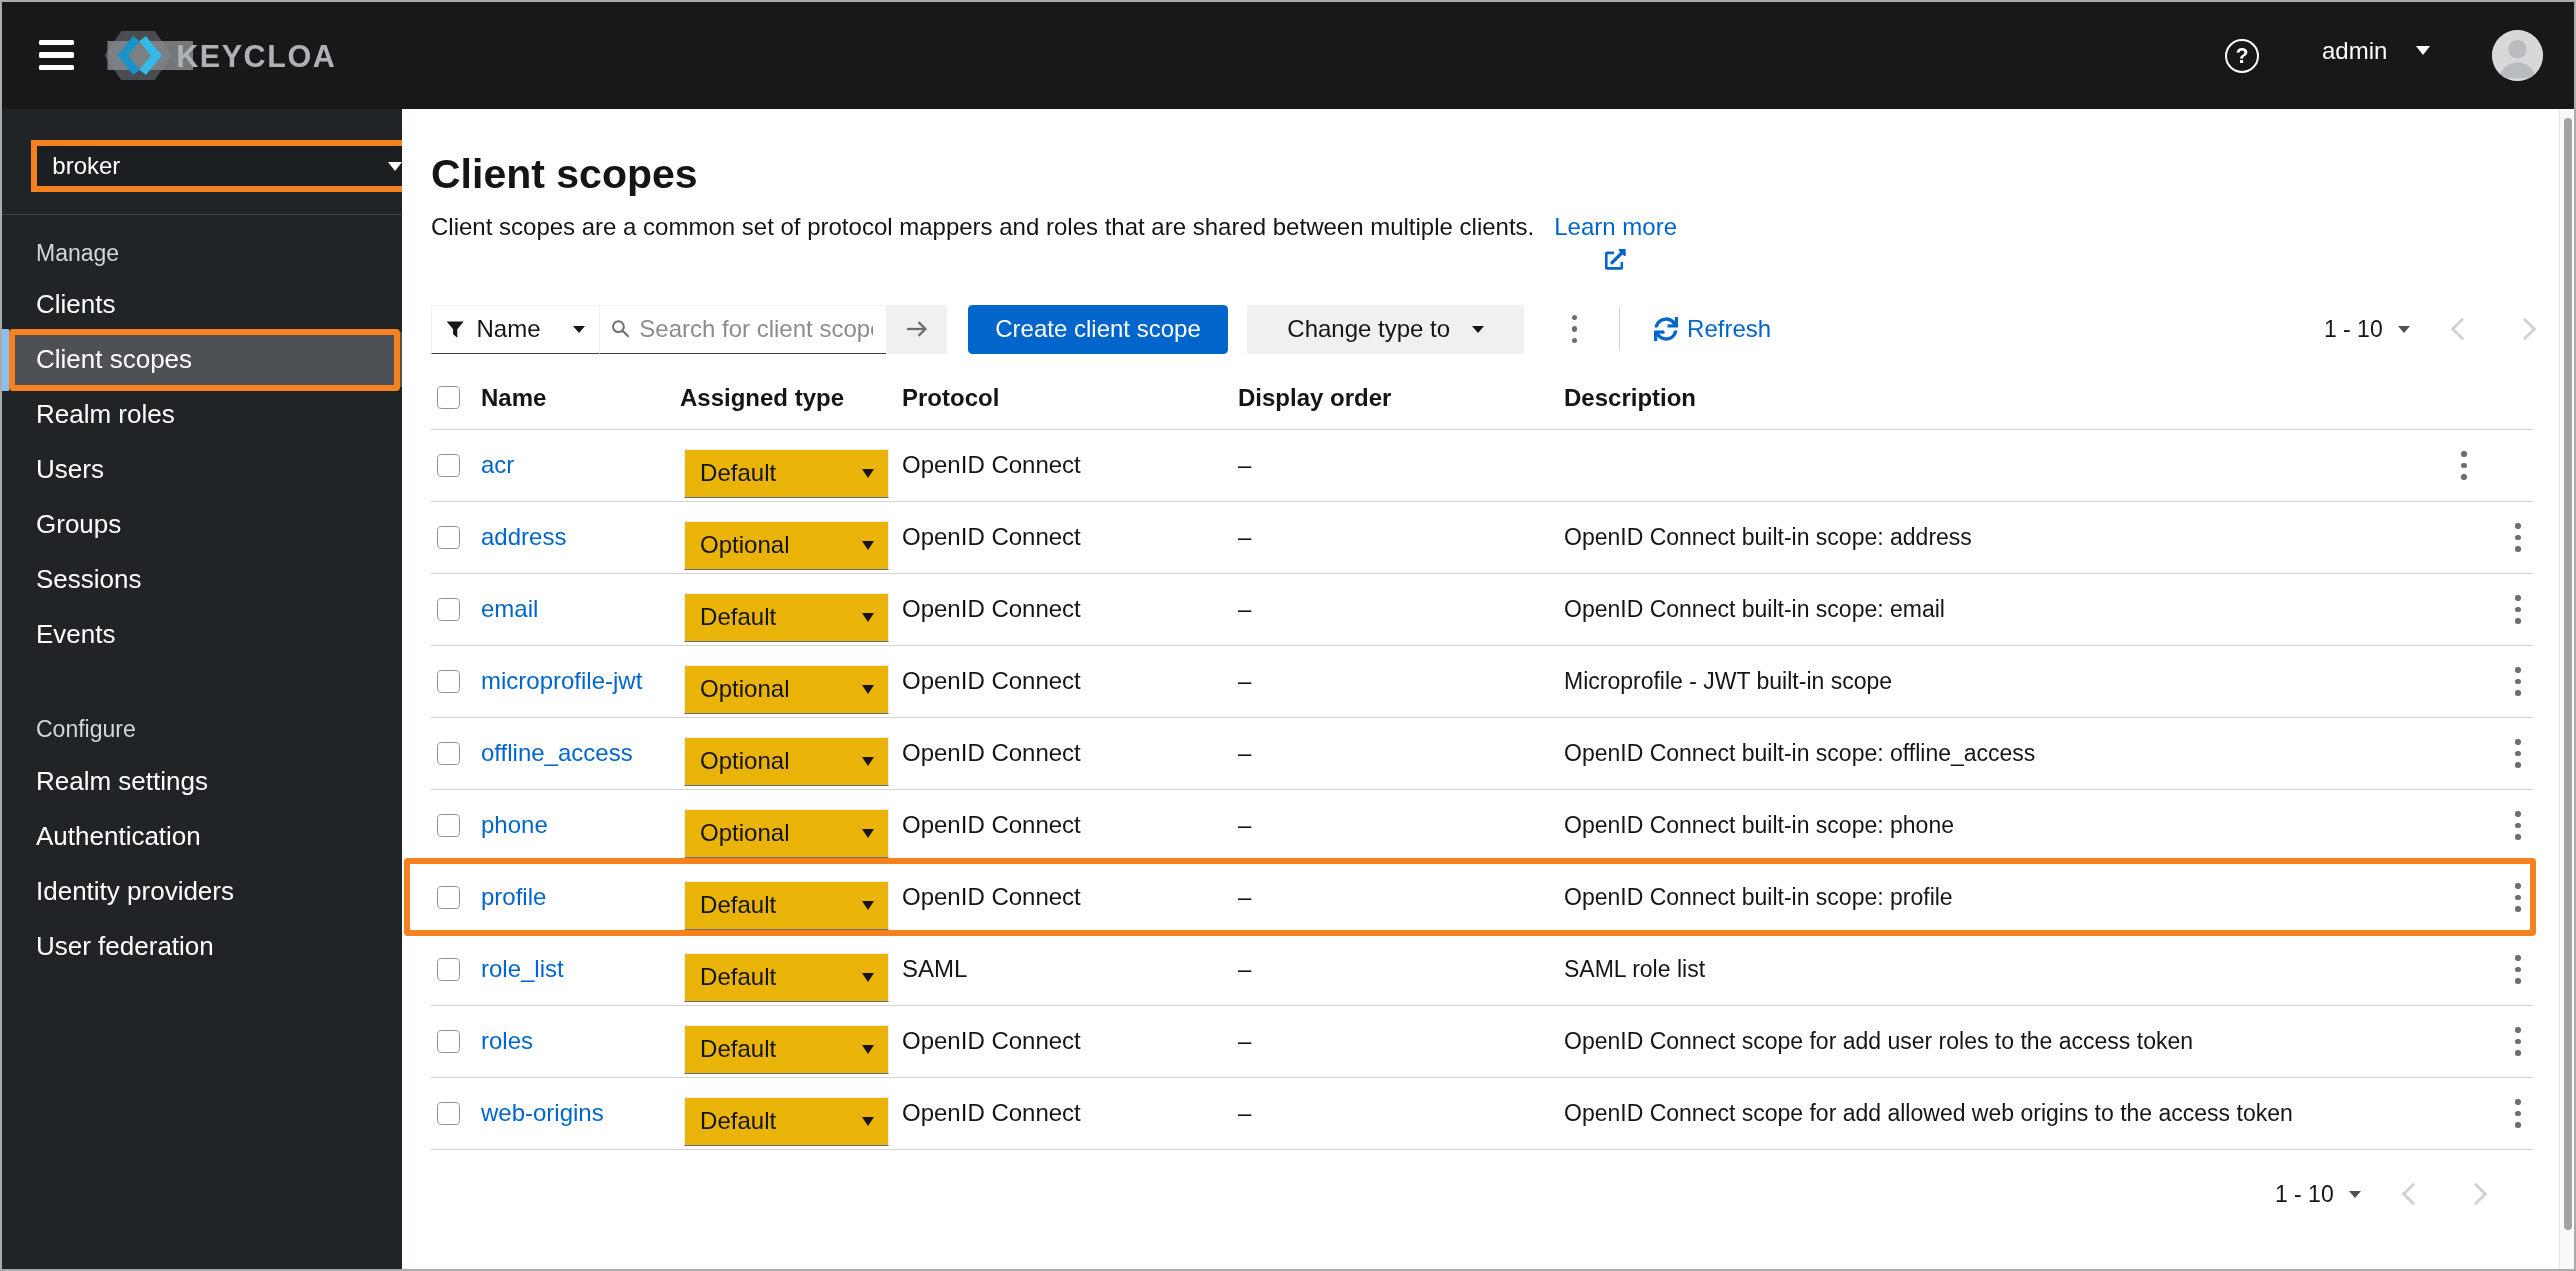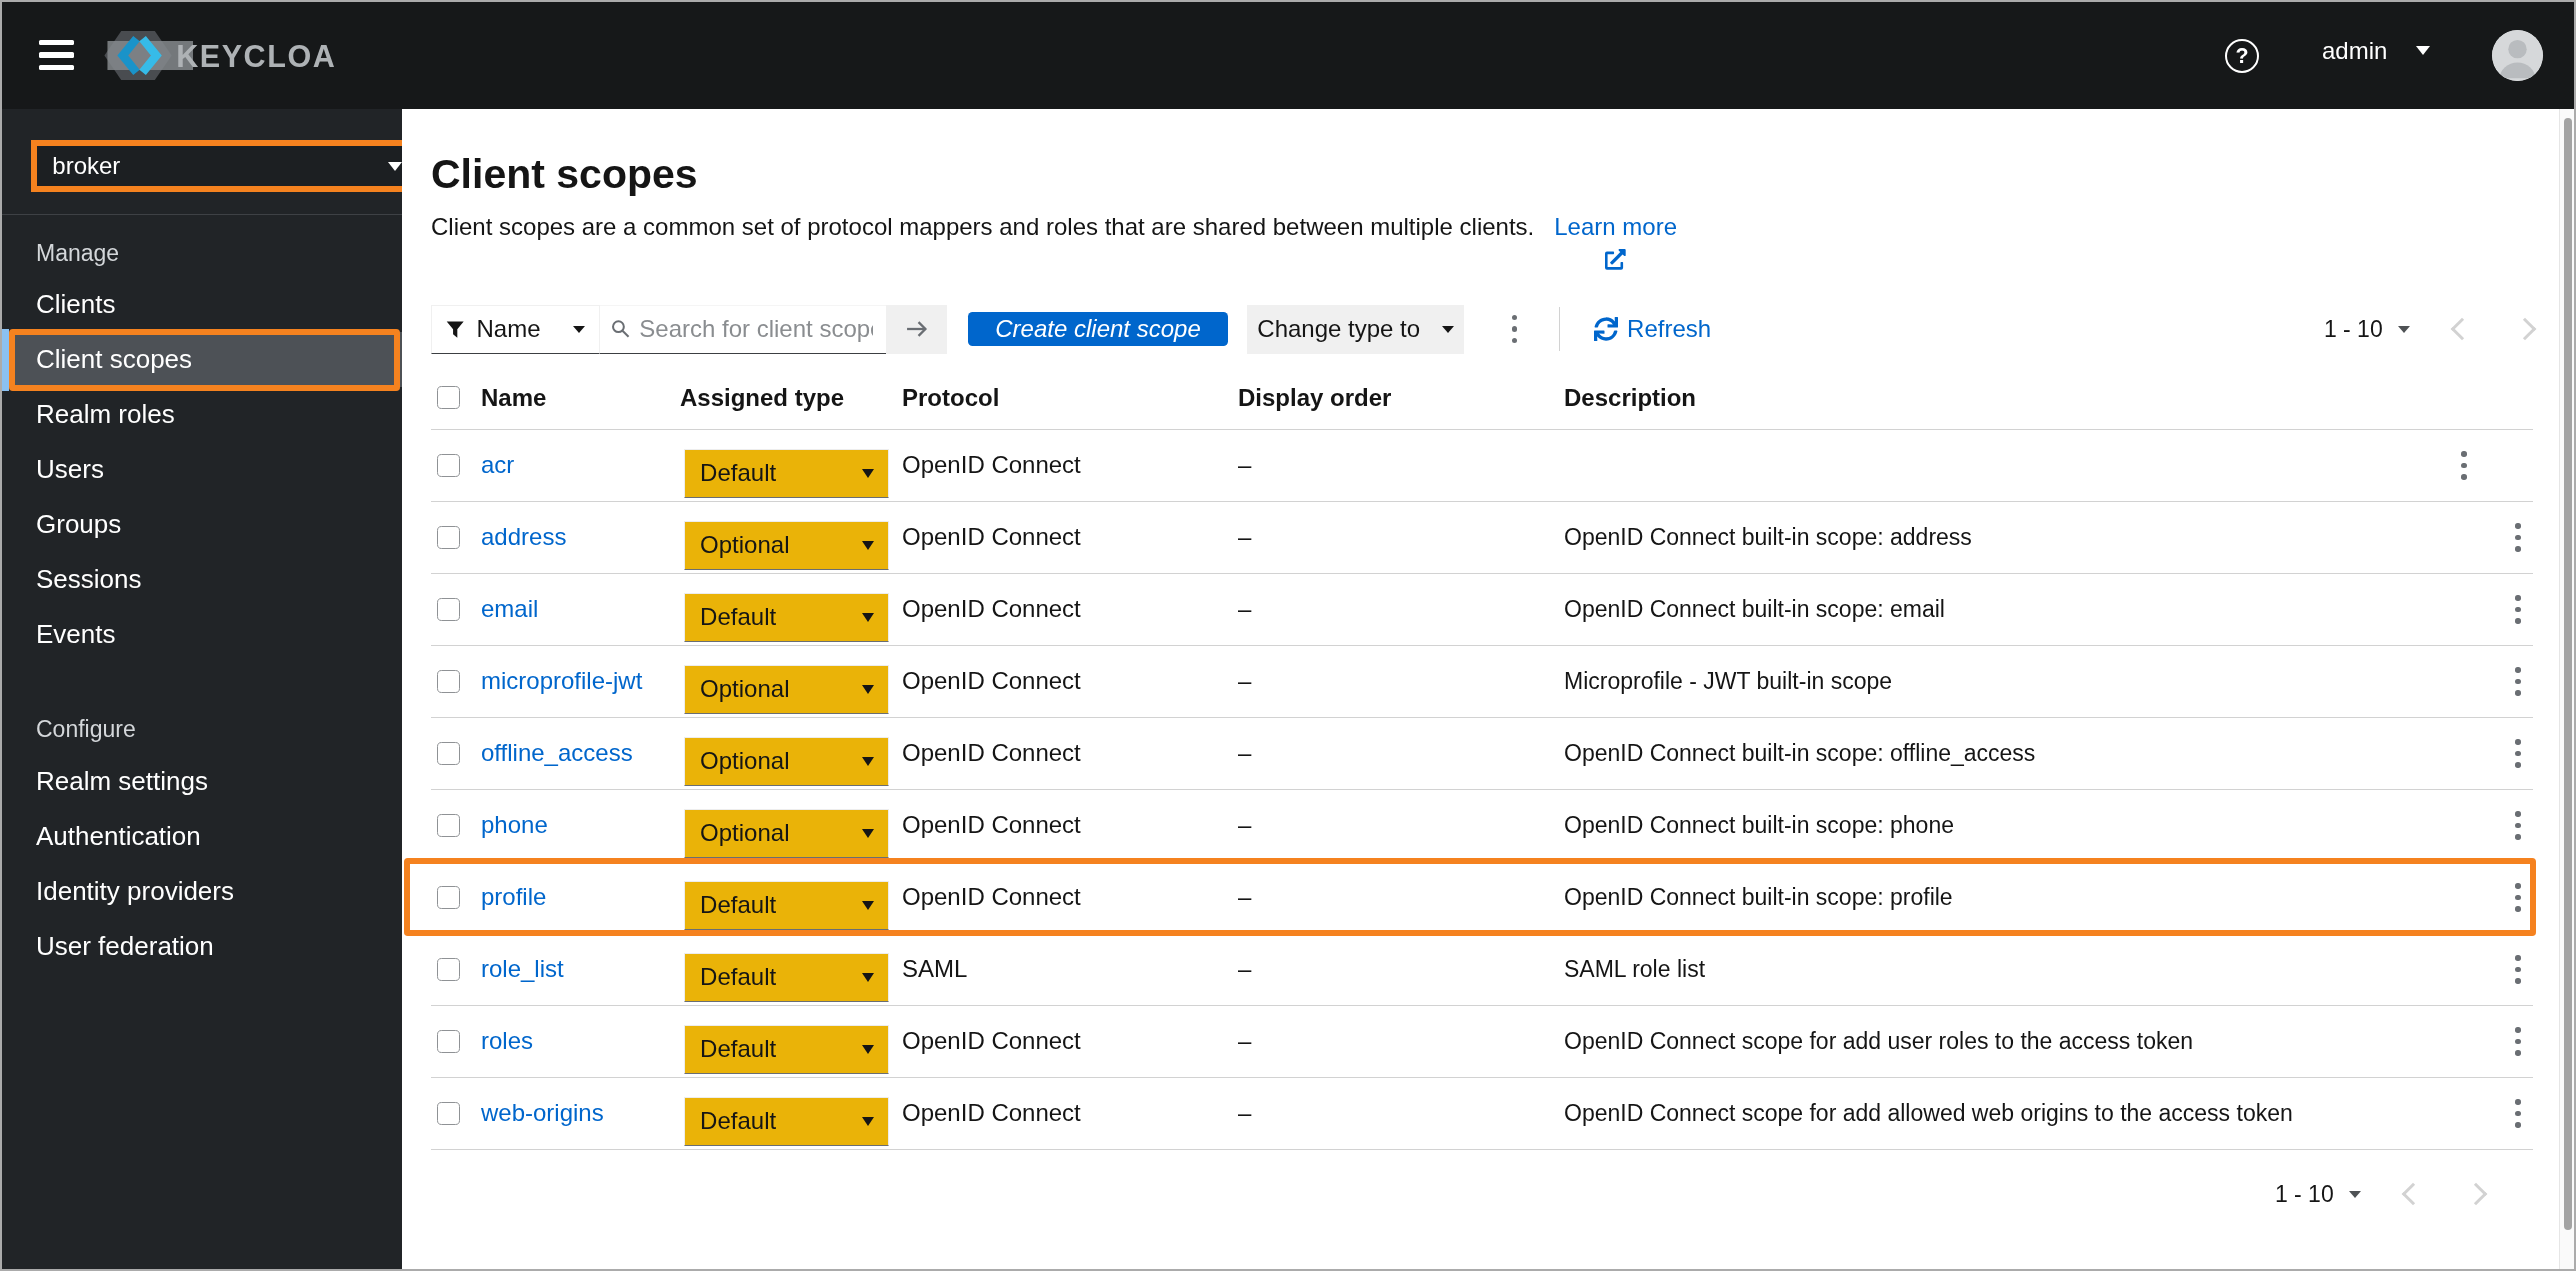--- a/index.html
+++ b/index.html
@@ -44,23 +44,23 @@
   .toolbar{margin-top:34px;display:flex;align-items:center;height:51px;}
   .filter-toggle{width:169px;height:49px;box-sizing:border-box;background:#fff;display:flex;align-items:center;gap:12.3px;
     padding:0 13.8px;border:0.8px solid #f0f0f0;border-bottom:1.5px solid #3c3f42;cursor:pointer;}
   .filter-toggle .label{font-size:24px;color:#151515;}
   .filter-toggle .caret{border-top-color:#151515;border-left-width:6.1px;border-right-width:6.1px;border-top-width:7.7px;margin-left:auto;}
   .search-box{width:286px;height:49px;box-sizing:border-box;background:#fff;display:flex;align-items:center;gap:7.7px;
     padding:0 10.7px;border-top:0.8px solid #f5f5f5;border-bottom:1.5px solid #3c3f42;}
   .search-box input{border:none;outline:none;font-size:24px;width:100%;color:#151515;font-family:"Liberation Sans",sans-serif;}
   .search-box input::placeholder{color:#8a8d90;}
   .arrow-btn{width:61px;height:49px;background:#f0f0f0;border:none;display:flex;align-items:center;justify-content:center;cursor:pointer;}
-  .create-btn{margin-left:20.7px;height:34px;padding:0 27.6px;background:var(--blue);color:#fff;font-size:24px;border:none;
-    border-radius:4.6px;cursor:pointer;font-family:"Liberation Sans",sans-serif;font-style:italic;}
-  .change-type-btn{margin-left:19px;height:49px;padding:0 10px;background:#f0f0f0;color:#151515;font-size:24px;border:none;
+  .create-btn{margin-left:20.7px;height:49px;padding:0 27.6px;background:var(--blue);color:#fff;font-size:24px;border:none;
+    border-radius:4.6px;cursor:pointer;font-family:"Liberation Sans",sans-serif;}
+  .change-type-btn{margin-left:19px;height:49px;padding:0 40px;background:#f0f0f0;color:#151515;font-size:24px;border:none;
     display:flex;align-items:center;gap:21.4px;cursor:pointer;font-family:"Liberation Sans",sans-serif;}
   .change-type-btn .caret{border-top-color:#151515;border-left-width:6.1px;border-right-width:6.1px;border-top-width:7.7px;}
   .kebab{display:flex;flex-direction:column;align-items:center;cursor:pointer;background:none;border:none;padding:0;}
   .kebab i{width:5.4px;height:5.4px;border-radius:50%;background:#6a6e73;display:block;margin:3.1px 0;}
   .toolbar-kebab{margin-left:37px;width:27.6px;}
   .toolbar-divider{margin-left:31px;width:0.8px;height:44px;background:#d2d2d2;}
   .refresh{margin-left:34px;display:flex;align-items:center;gap:9.2px;color:var(--blue);font-size:24px;text-decoration:none;cursor:pointer;}
   .pagination{display:flex;align-items:center;font-size:23px;color:#151515;}
   .pagination.top{margin-left:auto;}
   .pagination .range{font-weight:400;}

